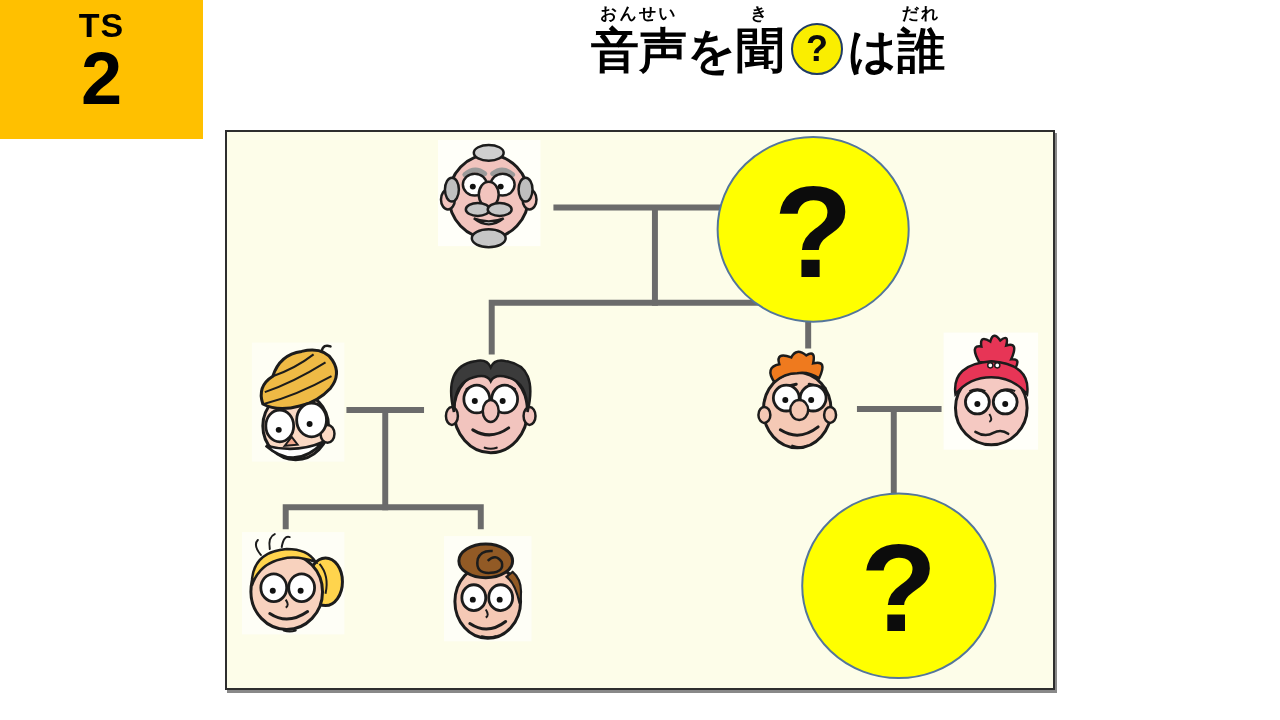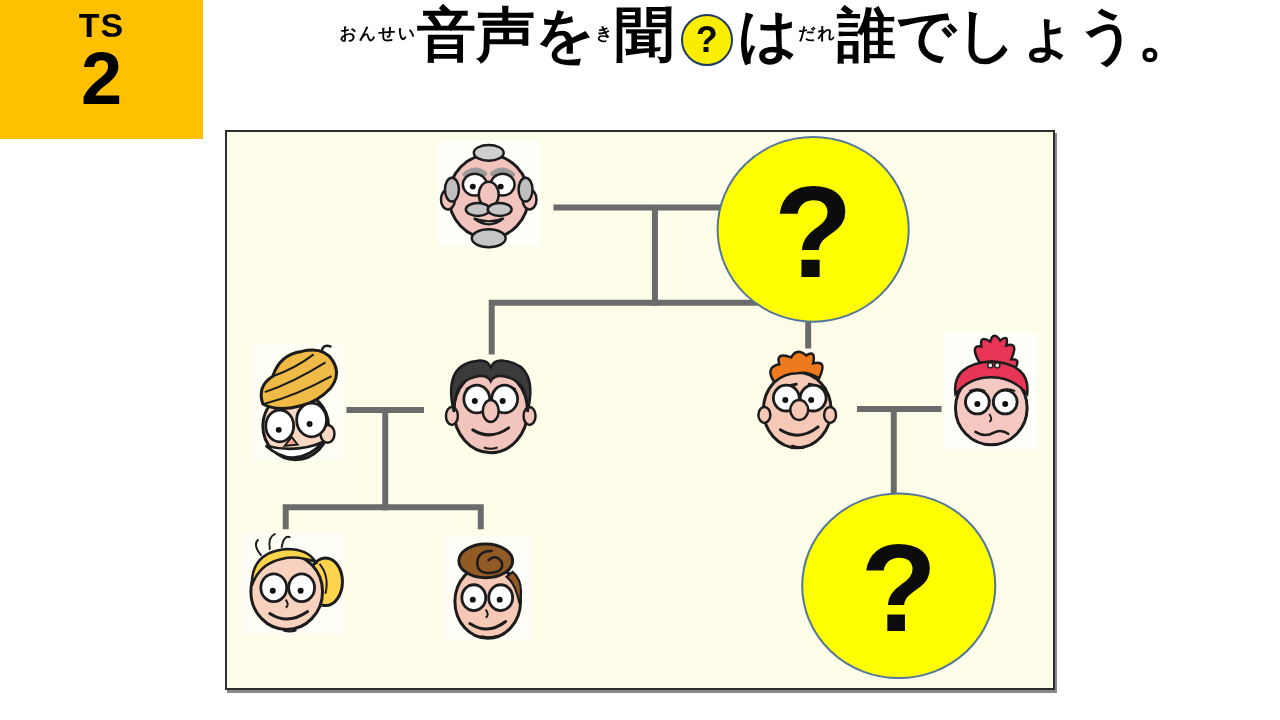--- a/index.html
+++ b/index.html
@@ -14,23 +14,23 @@
     justify-content:flex-start; padding-top:8px; box-sizing:border-box;
   }
   .badge-top { font-size:34px; font-weight:bold; line-height:1; letter-spacing:1px; }
   .badge-num { font-size:74px; font-weight:bold; line-height:0.95; margin-top:2px; }
   
   .title {
     position:absolute; top:5px; left:225px; right:5px;
     display:flex; justify-content:center; align-items:flex-end;
     font-weight:bold; white-space:nowrap;
   }
-  .seg { display:inline-flex; flex-direction:row; align-items:center; }
+  .seg { display:inline-flex; flex-direction:column; align-items:center; }
   .rt { font-size:17px; font-weight:bold; line-height:1; letter-spacing:2px; margin-bottom:4px; }
-  .rbase { font-size:59px; font-weight:bold; line-height:1.05; }
+  .rbase { font-size:48px; font-weight:bold; line-height:1.05; }
   .q-small {
     width:52px; height:52px; border-radius:50%; background:#FAEE00;
     border:2.5px solid #1F3B66; box-sizing:border-box;
     display:flex; align-items:center; justify-content:center;
     font-size:36px; font-weight:bold; align-self:flex-end;
     margin:0 5px 1px 7px; color:#0c0c0c;
   }
   
   .diagram {
     position:absolute; left:225px; top:130px; width:830px; height:560px;
@@ -63,23 +63,20 @@
     </span>
     <span class="q-small">
       <span>?</span>
     </span>
     <span class="seg">
       <span class="rbase">は</span>
     </span>
     <span class="seg">
       <span class="rt">だれ</span>
       <span class="rbase">誰</span>
-    </span>
-    <span class="seg">
-      <span class="rbase">でしょう。</span>
     </span>
   </div>
 
   <div class="diagram">
     <svg viewBox="0 0 830 560" preserveAspectRatio="none">
 
       <g stroke="#6B6B6B" stroke-width="6" fill="none">
         <path d="M328 76 H590"></path>
         <path d="M430 76 V175"></path>
         <path d="M266 224 V172 H584 V218"></path>

